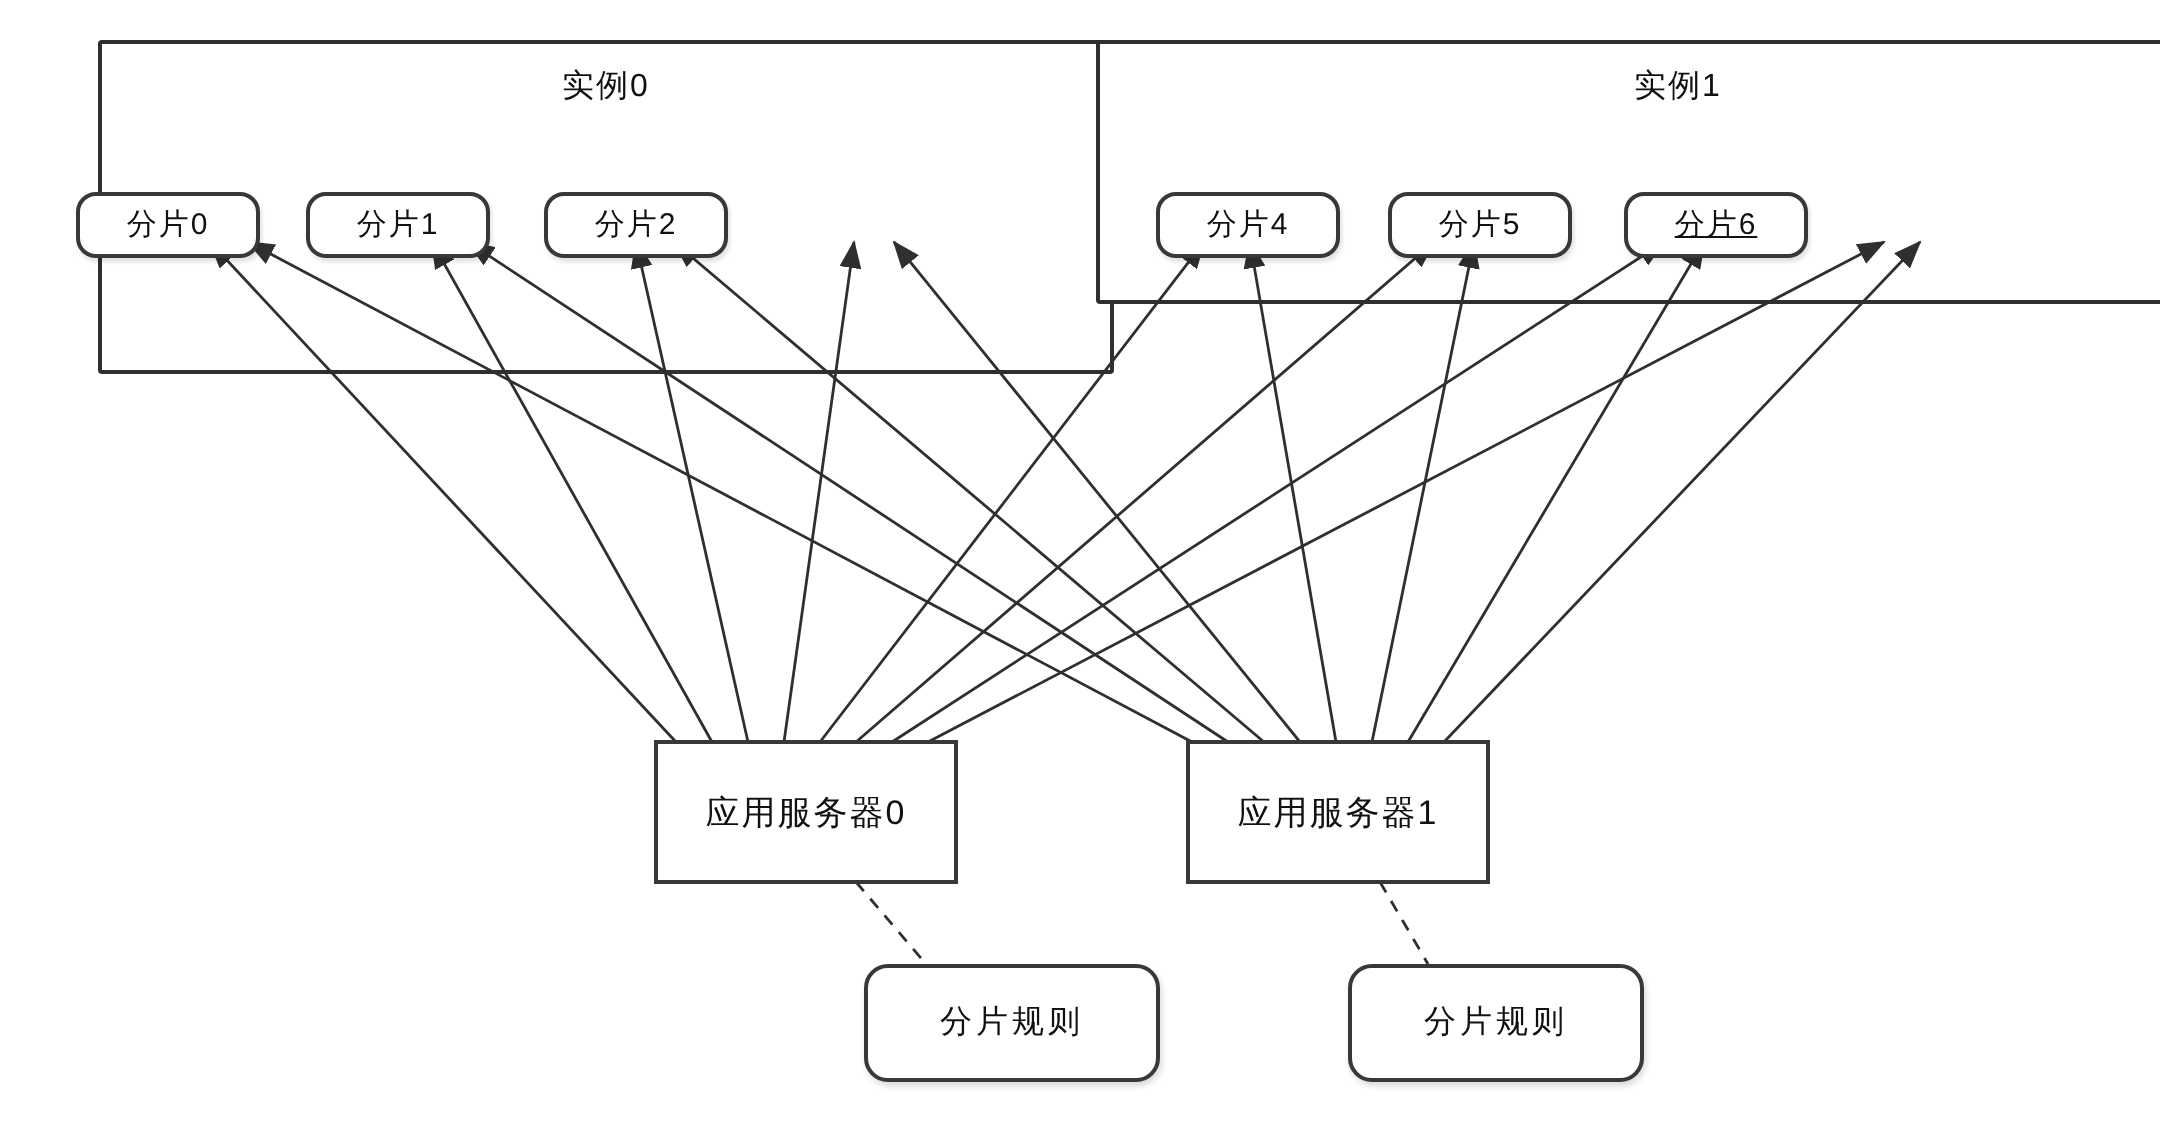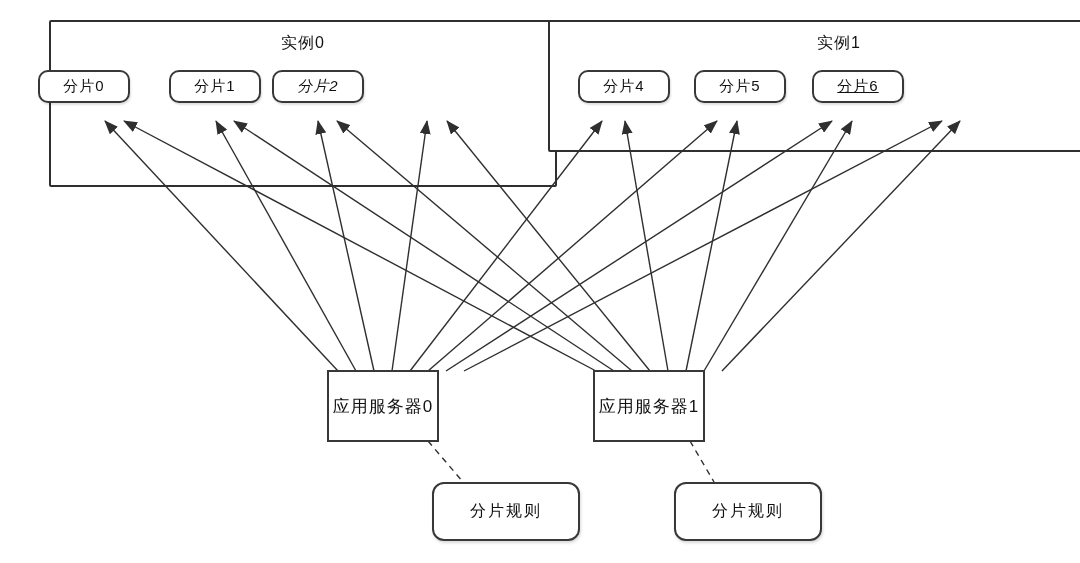--- a/index.html
+++ b/index.html
@@ -16,31 +16,31 @@
     width:100%;text-align:center;padding-top:11px;font-size:16px;
     letter-spacing:1px;color:#111;
   }
   #edges{position:absolute;left:0;top:0;z-index:1;}
   .node{
     position:absolute;box-sizing:border-box;background:#ffffff;
     border:2px solid #383838;display:flex;align-items:center;justify-content:center;
     z-index:2;font-size:15px;letter-spacing:1px;color:#111;
   }
   .shard{
-    width:92px;height:33px;top:70px;border-radius:10px;
+    width:92px;height:33px;top:96px;border-radius:10px;
     box-shadow:1px 2px 2px rgba(0,0,0,0.12);
     justify-content:center;
   }
-  .server{width:112px;height:72px;top:370px;border-radius:0;font-size:17px;}
+  .server{width:152px;height:72px;top:370px;border-radius:0;font-size:17px;}
   .rule{
     width:148px;height:59px;top:482px;border-radius:12px;font-size:16px;
     letter-spacing:2px;box-shadow:1px 2px 3px rgba(0,0,0,0.15);
   }
   
-  #shard0{left:38px;}  #shard1{left:153px;margin-left:16px;} #shard2{left:272px;font-style:italic;} #shard3{left:388px;}
+  #shard0{left:38px;}  #shard1{left:153px;} #shard2{left:272px;} #shard3{left:388px;}
   #shard4{left:578px;} #shard5{left:694px;} #shard6{left:812px;text-decoration:underline;} #shard7{left:930px;}
   #server0{left:327px;} #server1{left:593px;justify-content:center;}
   #rule0{left:432px;} #rule1{left:674px;}
   #instance0{left:9px;top:20px;width:508px;height:167px;margin-left:40px;}
   #instance1{left:548px;top:20px;width:582px;height:132px;}
 </style>
 </head>
 <body>
 
 <div class="canvas">

